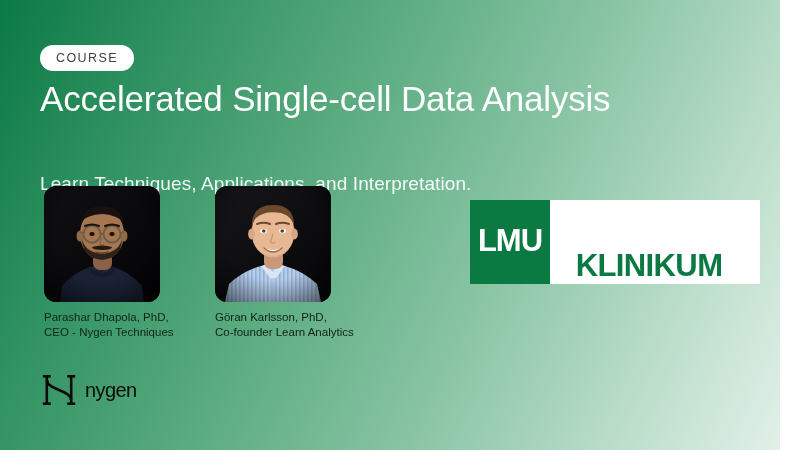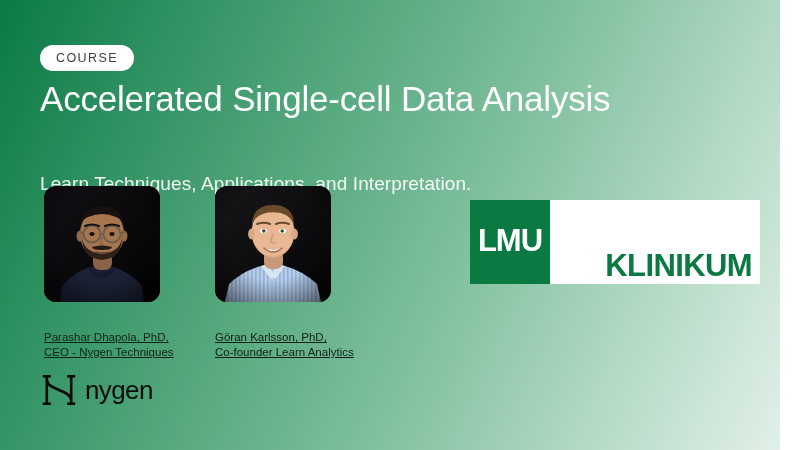--- a/index.html
+++ b/index.html
@@ -53,23 +53,23 @@
   #speaker-1 { left:215px; }
 
   .avatar {
     width:116px; height:116px;
     border-radius:12px; overflow:hidden;
     position:relative; background:#0a0a0c;
   }
   .avatar svg { display:block; width:116px; height:116px; }
 
   .speaker-name {
-    position:absolute; top:144px; left:0;
+    position:absolute; top:124px; left:0;
     font-size:11.5px; line-height:15px;
-    color:#10241a; white-space:nowrap;text-decoration:underline;
+    color:#10241a; white-space:nowrap;
   }
   #speaker-1 .speaker-name { color:#102018; }
 
   
   #lmu-klinikum-logo {
     position:absolute; left:470px; top:200px;
     width:290px; height:84px;
     display:flex; align-items:stretch;
   }
   #lmu-block {
@@ -77,37 +77,37 @@
     display:flex; align-items:center; justify-content:center;
     padding-bottom:3px;
   }
   #lmu-text {
     color:#ffffff; font-weight:bold; font-size:31px;
     letter-spacing:-1px; line-height:31px;
     font-family:"Liberation Sans", sans-serif;
   }
   #klinikum-block {
     flex:1; background:#ffffff;
-    display:flex; align-items:flex-end; justify-content:flex-end;
-    padding:0 8px 3px 4px;
+    display:flex; align-items:flex-end; justify-content:center;
+    padding:0 16px 3px 4px;
   }
   #klinikum-text {
     color:#0a7a42; font-weight:bold; font-size:31px;
     letter-spacing:-0.6px; line-height:31px;
     font-family:"Liberation Sans", sans-serif;
   }
 
   
   #nygen-logo {
     position:absolute; left:42px; top:372px;
     display:flex; align-items:center; gap:9px;
   }
   #nygen-mark { width:34px; height:36px; display:block; }
   #nygen-wordmark {
-    font-size:26px; font-weight:400; color:#0b0b0b;
+    font-size:20px; font-weight:400; color:#0b0b0b;
     letter-spacing:-0.6px; line-height:30px;
   }
 </style>
 </head>
 <body>
 
 <div id="banner">
 
   <div id="course-badge">COURSE</div>
 

